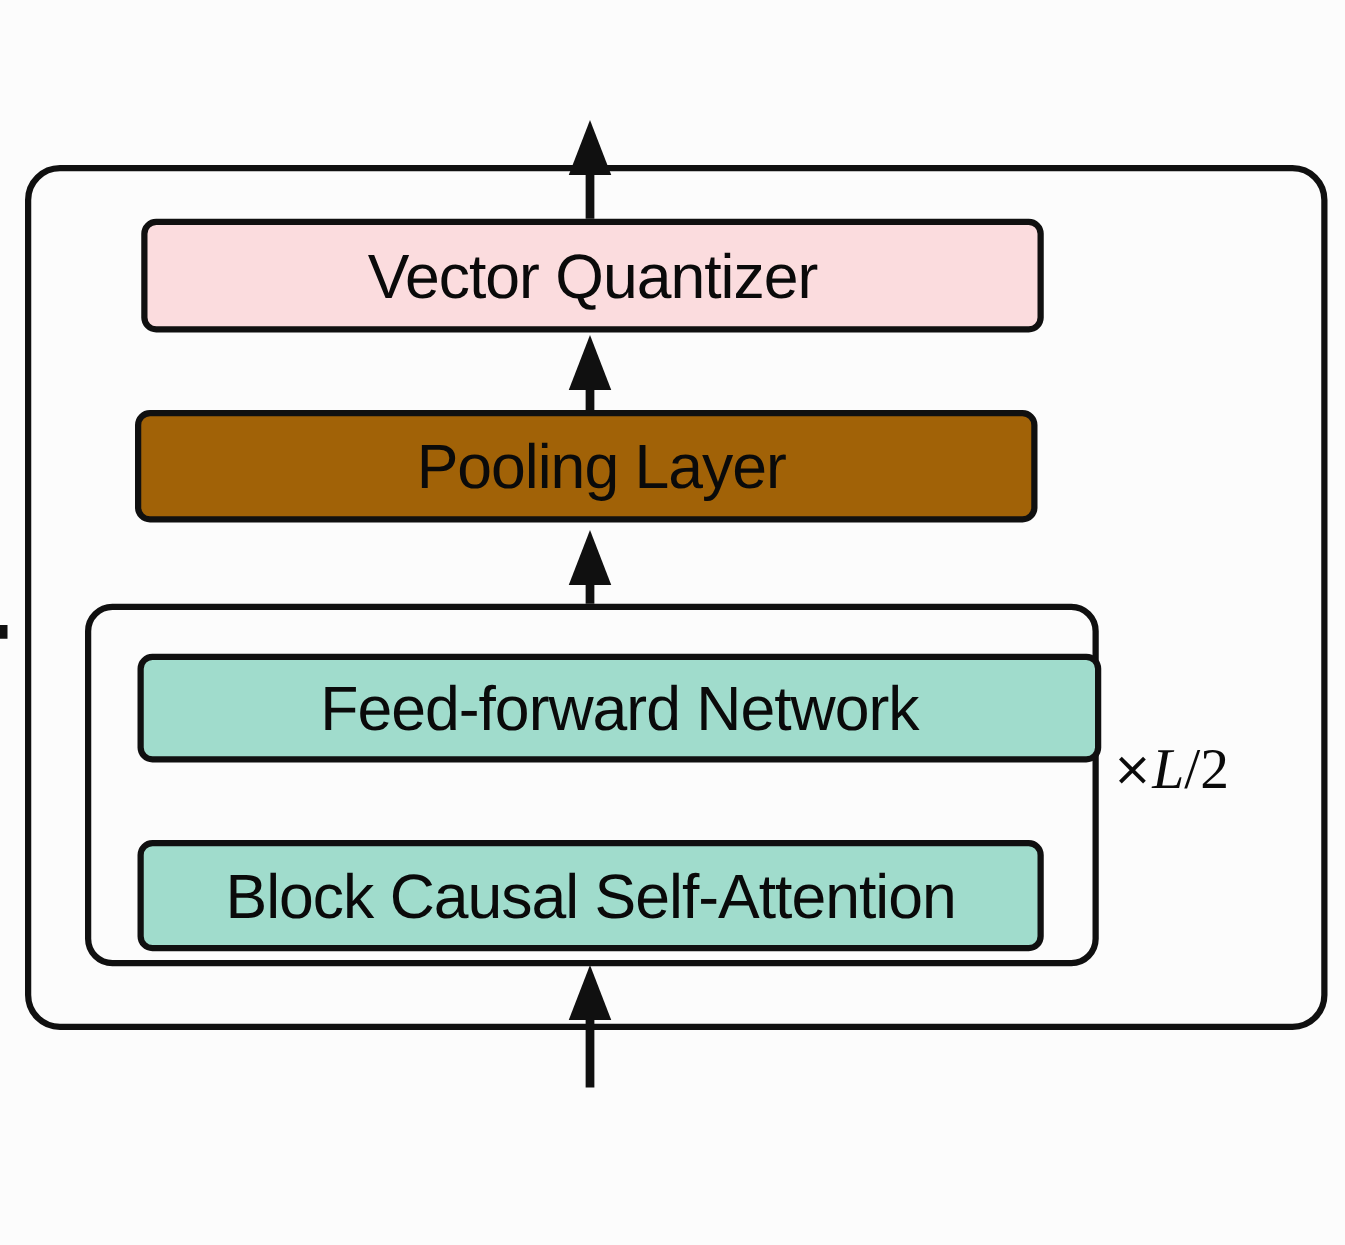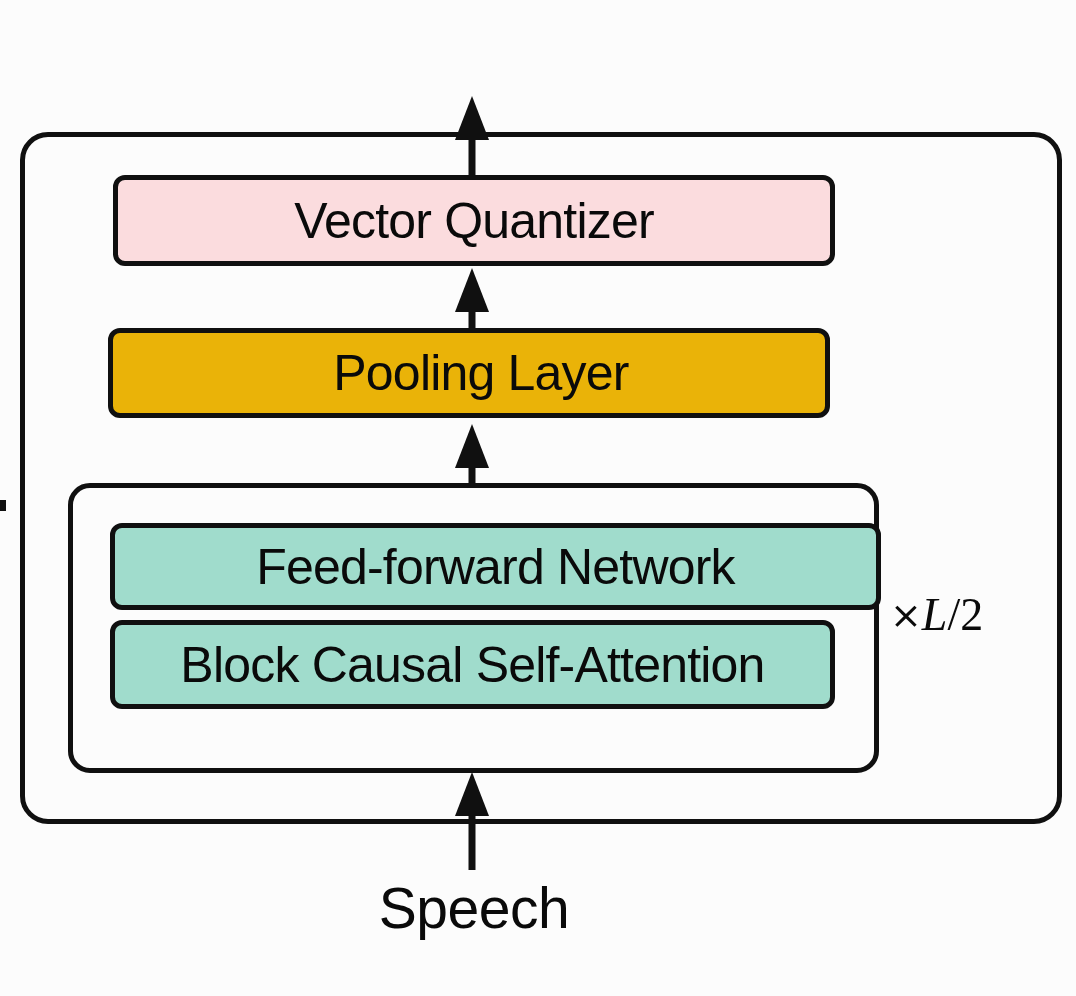--- a/index.html
+++ b/index.html
@@ -85,21 +85,21 @@
     height: 290px;
     border: 5px solid #101010;
     border-radius: 22px;
     box-sizing: border-box;
     background: transparent;
   }
   #ffn-box {
     left: 110px; top: 523px; width: 771px; height: 87px;
   }
   #attention-box {
-    left: 110px; top: 620px; width: 725px; height: 89px;
+    left: 110px; top: 672px; width: 725px; height: 89px;
   }
 
   
   #repeat-annotation {
     position: absolute;
     left: 890px;
     top: 592px;
     font-size: 46px;
     color: #0a0a0a;
     white-space: nowrap;
@@ -153,21 +153,21 @@
 
   <div class="module-box" id="vector-quantizer-box" style="background:#fbdcde;">
     <span class="module-label">Vector Quantizer</span>
   </div>
 
   <svg class="arrow" width="1076" height="996" viewBox="0 0 1076 996">
     <line x1="472" y1="328" x2="472" y2="300" stroke="#101010" stroke-width="7"></line>
     <polygon points="472,268 455,312 489,312" fill="#101010"></polygon>
   </svg>
 
-  <div class="module-box" id="pooling-layer-box" style="background:#eab308;padding-left:24px;">
+  <div class="module-box" id="pooling-layer-box" style="background:#a16207;padding-left:24px;">
     <span class="module-label">Pooling Layer</span>
   </div>
 
   <svg class="arrow" width="1076" height="996" viewBox="0 0 1076 996">
     <line x1="472" y1="483" x2="472" y2="455" stroke="#101010" stroke-width="7"></line>
     <polygon points="472,424 455,468 489,468" fill="#101010"></polygon>
   </svg>
 
   <div id="transformer-block"></div>
 
@@ -181,17 +181,16 @@
 
   <div id="repeat-annotation">
     <span class="times-sym">×</span><span class="mathvar">L</span><span class="mathnum">/</span><span class="mathnum">2</span>
   </div>
 
   <svg class="arrow" width="1076" height="996" viewBox="0 0 1076 996">
     <line x1="472" y1="870" x2="472" y2="800" stroke="#101010" stroke-width="7"></line>
     <polygon points="472,772 455,816 489,816" fill="#101010"></polygon>
   </svg>
 
-  <div class="io-label" id="speech-label">Speech</div>
 
   <div id="edge-fragment"></div>
 
 </div>
 
 </body></html>

